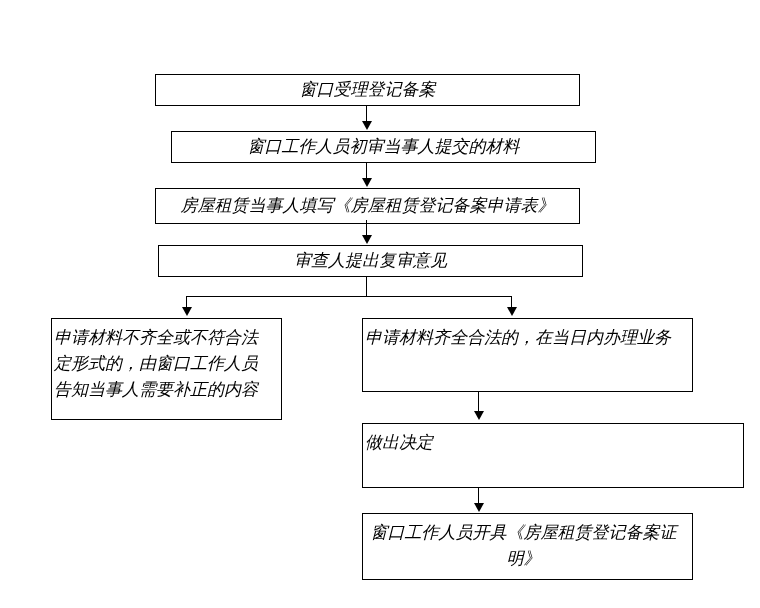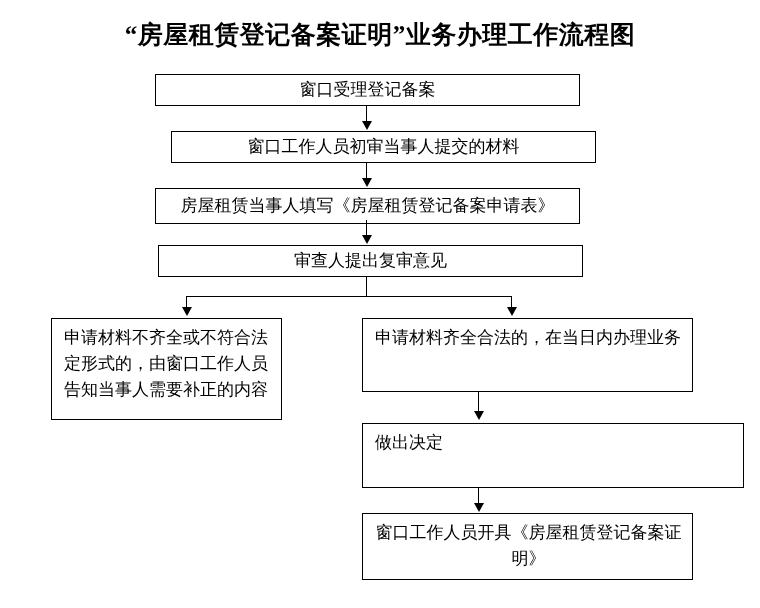--- a/index.html
+++ b/index.html
@@ -32,34 +32,35 @@
   }
   .node {
     position: absolute;
     box-sizing: border-box;
     border: 1.4px solid #000000;
     background: #ffffff;
     color: #000000;
     font-family: "Liberation Serif", "DejaVu Serif", serif;
     font-size: 17px;
     line-height: 26px;
+    font-style: italic;
   }
   .node .txt {
     display: block;
     width: 100%;
   }
   .node.center {
     display: flex;
     align-items: center;
     justify-content: center;
     text-align: center;
   }
   .node.left-align {
     display: block;
-    padding: 6px 10px 4px 12px;
+    padding: 6px 10px 4px 2px;
     text-align: left;
   }
   
   .vline {
     position: absolute;
     width: 0;
     border-left: 1.4px solid #000000;
   }
   .hline {
     position: absolute;
@@ -73,21 +74,20 @@
     border-left: 5px solid transparent;
     border-right: 5px solid transparent;
     border-top: 9px solid #000000;
   }
 </style>
 </head>
 <body>
 
 <div id="canvas">
 
-  <div class="title">“房屋租赁登记备案证明”业务办理工作流程图</div>
 
   <div class="node center" style="left:155px; top:74px; width:425px; height:32px;">
     <span class="txt">窗口受理登记备案</span>
   </div>
 
   <div class="vline" style="left:366px; top:106px; height:17px;"></div>
   <div class="arrowhead" style="left:362px; top:121px;"></div>
 
   <div class="node center" style="left:155px; top:131px; width:425px; height:32px;margin-left:16px;">
     <span class="txt">窗口工作人员初审当事人提交的材料</span>

